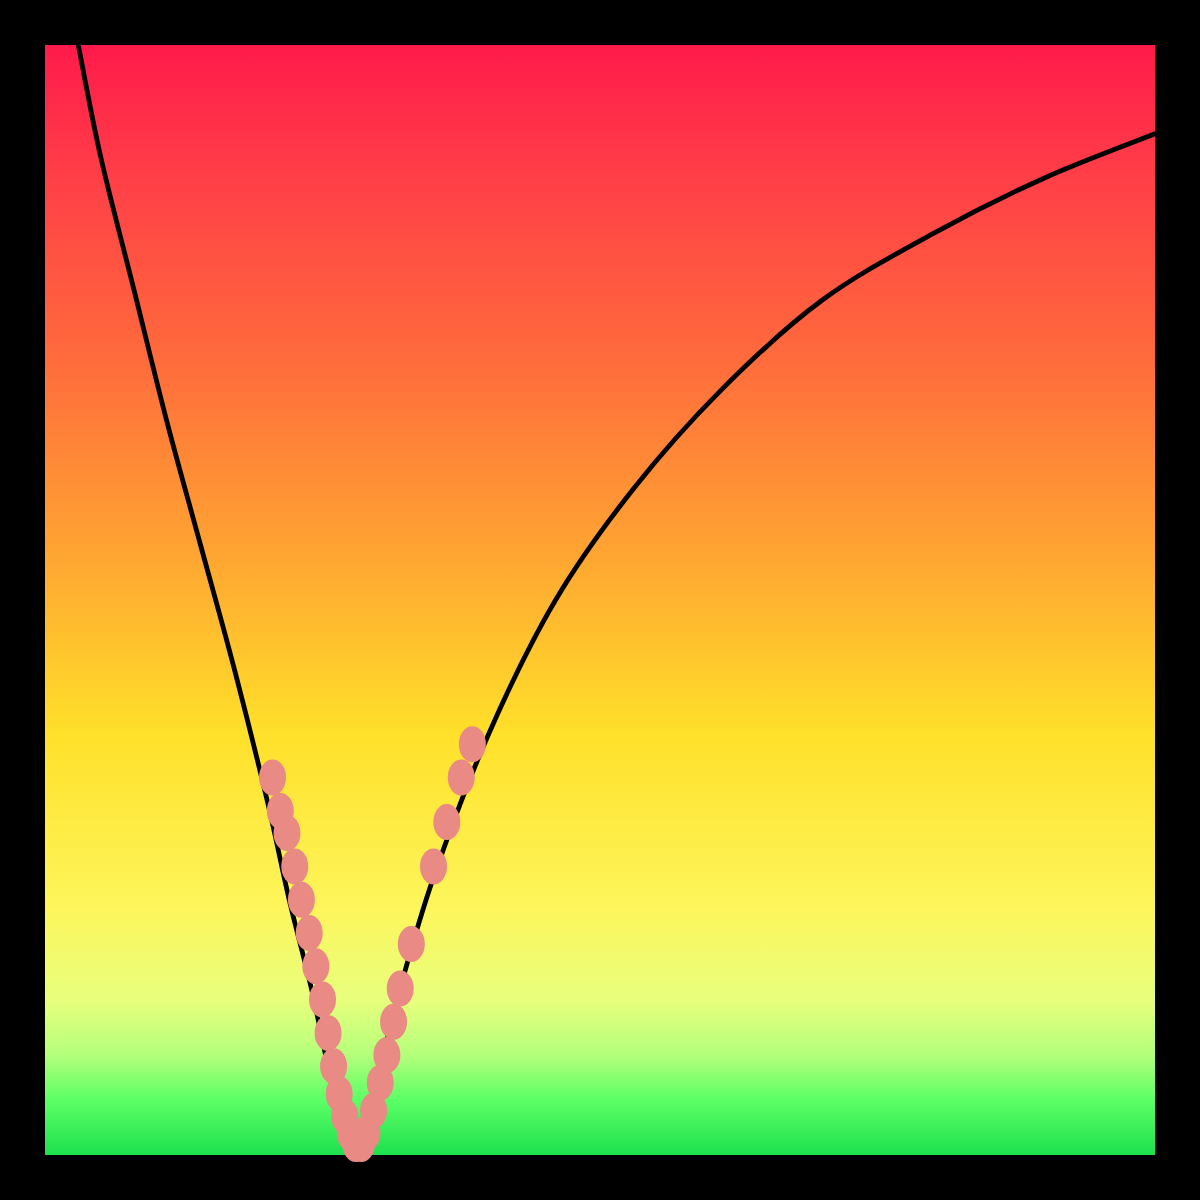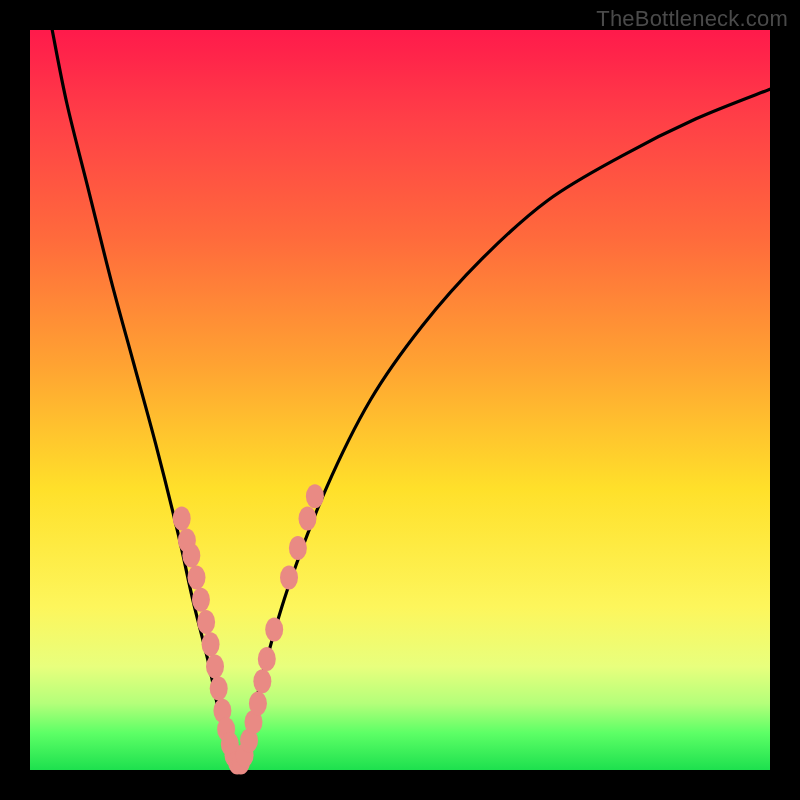--- a/index.html
+++ b/index.html
@@ -56,21 +56,20 @@
     top: 0;
     width: 740px;
     height: 740px;
     overflow: visible;
   }
 </style>
 </head>
 <body>
 
 <div class="frame">
-  <div class="watermark">TheBottleneck.com</div>
   <div class="plot">
     <svg class="curve" viewBox="0 0 740 740">
       <g>
         <path id="curve-path" fill="none" stroke-width="3.2" stroke-linecap="round" stroke-linejoin="round" d="M 22.2,0 C 24.666666666666664,12.333333333333334 30.833333333333332,46.866666666666674 37,74 C 43.166666666666664,101.13333333333333 51.800000000000004,133.19999999999996 59.2,162.79999999999995 C 66.60000000000001,192.39999999999995 74,223.2333333333333 81.4,251.59999999999997 C 88.80000000000001,279.96666666666664 96.2,305.8666666666666 103.60000000000001,332.99999999999994 C 111.00000000000001,360.13333333333327 118.4,386.0333333333333 125.80000000000001,414.4 C 133.20000000000002,442.76666666666665 141.83333333333334,477.3 148,503.2 C 154.16666666666666,529.1 157.86666666666667,548.8333333333333 162.8,569.8 C 167.73333333333335,590.7666666666667 173.28333333333333,610.5 177.6,629 C 181.91666666666666,647.5 185,664.7666666666667 188.70000000000002,680.8 C 192.40000000000003,696.8333333333333 196.71666666666667,715.3333333333334 199.8,725.2 C 202.88333333333335,735.0666666666667 204.73333333333335,740 207.20000000000002,740 C 209.66666666666669,740 212.13333333333333,733.8333333333334 214.6,725.2 C 217.06666666666666,716.5666666666667 218.3,704.2333333333333 222,688.2 C 225.7,672.1666666666667 230.63333333333335,651.2 236.8,629 C 242.96666666666667,606.8 249.13333333333333,583.3666666666667 259,555 C 268.8666666666667,526.6333333333333 282.43333333333334,489.6333333333333 296,458.8 C 309.56666666666666,427.9666666666667 324.3666666666667,397.1333333333333 340.40000000000003,370 C 356.4333333333334,342.8666666666667 373.70000000000005,319.43333333333334 392.20000000000005,296 C 410.70000000000005,272.56666666666666 430.43333333333334,250.3666666666667 451.4,229.40000000000003 C 472.3666666666666,208.43333333333337 494.56666666666666,187.46666666666658 518,170.19999999999993 C 541.4333333333334,152.93333333333328 567.3333333333334,139.36666666666673 592,125.80000000000007 C 616.6666666666666,112.2333333333334 641.3333333333334,99.89999999999998 666,88.79999999999995 C 690.6666666666666,77.69999999999993 727.6666666666666,64.13333333333327 740,59.19999999999993" stroke="#000000"></path>
       </g>
       <g id="dots">
           <ellipse cx="151.7" cy="488.4" rx="9" ry="12" fill="#e98a84"></ellipse>
           <ellipse cx="156.88" cy="510.6" rx="9" ry="12" fill="#e98a84"></ellipse>
           <ellipse cx="161.32" cy="525.4" rx="9" ry="12" fill="#e98a84"></ellipse>
           <ellipse cx="166.5" cy="547.6" rx="9" ry="12" fill="#e98a84"></ellipse>

